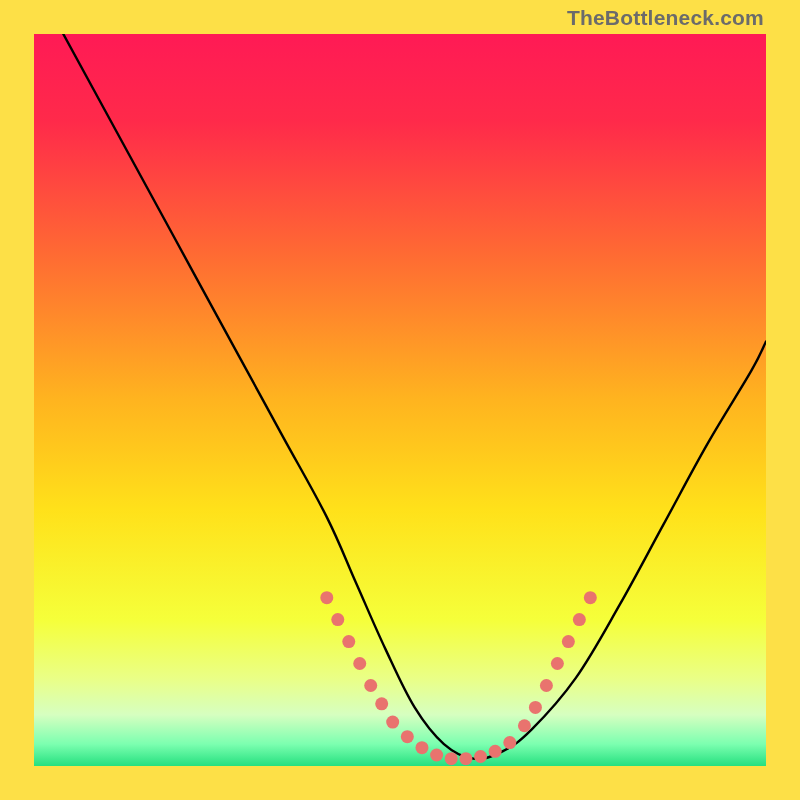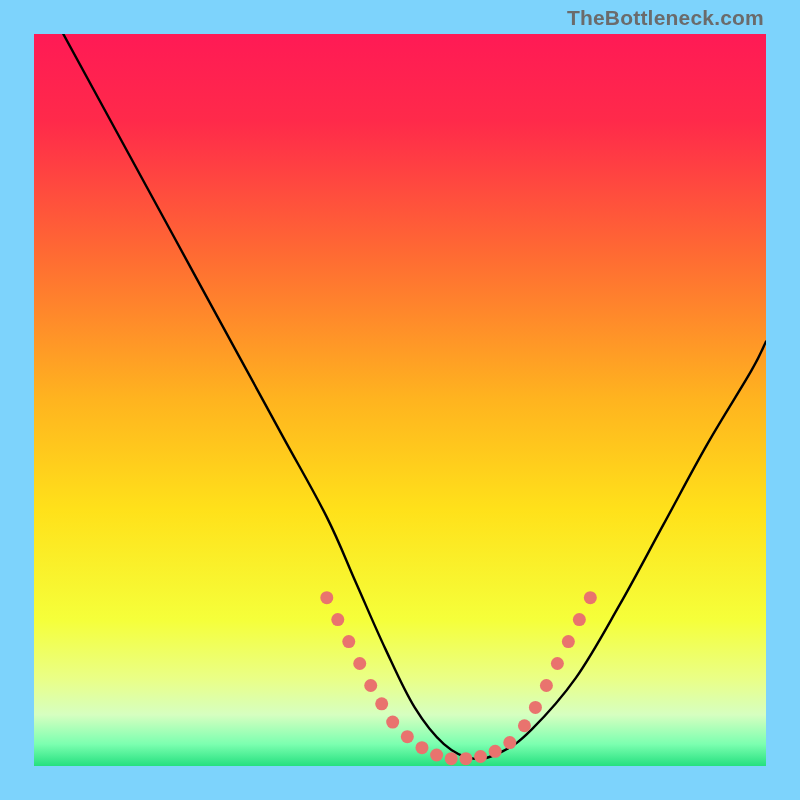--- a/index.html
+++ b/index.html
@@ -1,21 +1,21 @@
 <!DOCTYPE html>
 <html><head>
 <meta charset="utf-8">
 <style>
   * { margin: 0; padding: 0; box-sizing: border-box; }
   html, body { width: 800px; height: 800px; overflow: hidden; background: #000; }
   .frame {
     position: absolute;
     left: 0; top: 0;
     width: 800px; height: 800px;
-    background: #7dd3fc;
+    background: #fde047;
   }
   .plot-area {
     position: absolute;
     left: 34px;
     top: 34px;
     width: 732px;
     height: 732px;
     overflow: hidden;
   }
   .gradient-bg {

